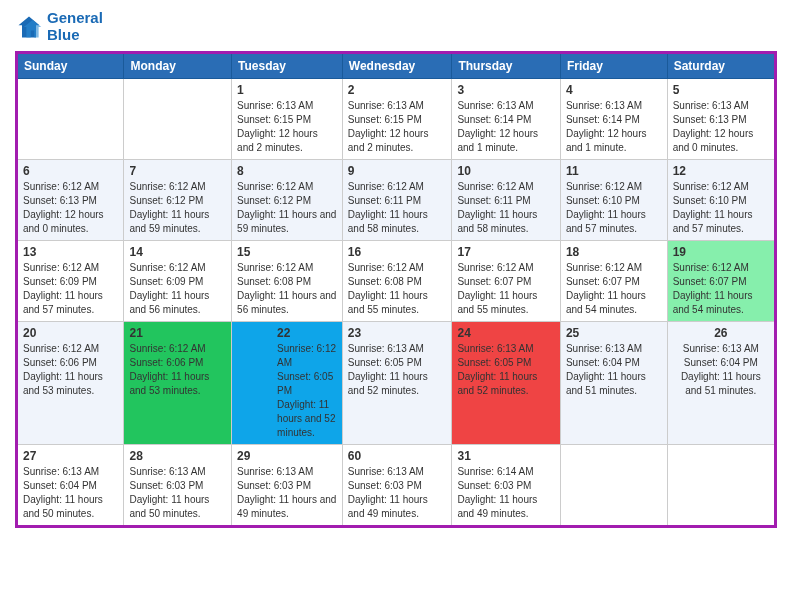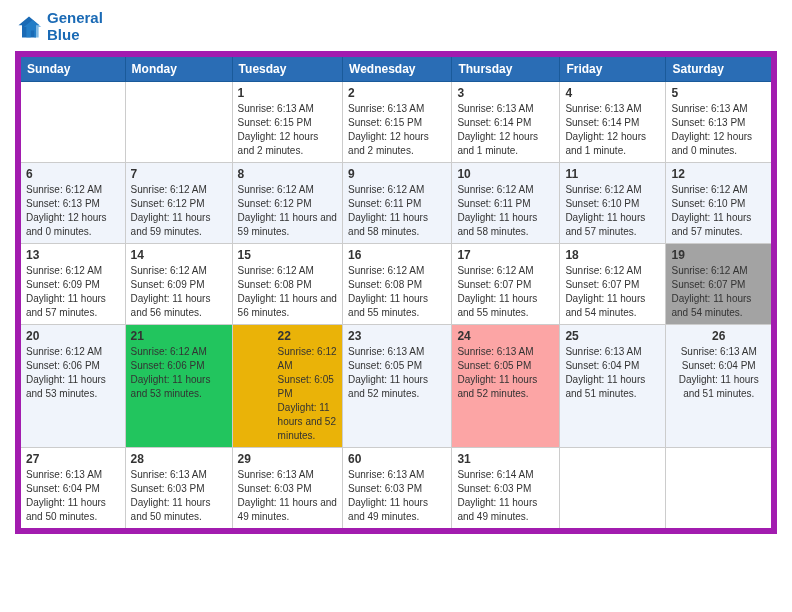--- a/index.html
+++ b/index.html
@@ -49,21 +49,21 @@
       color: #333;
       line-height: 1.1;
     }
     .subtitle {
       font-size: 15px;
       color: #555;
     }
     .calendar {
       width: 100%;
       border-collapse: collapse;
-      border: 6px solid #a21caf;
+      border: 3px solid #a21caf;
     }
     .calendar th {
       background: #2a6db5;
       color: #fff;
       font-size: 12px;
       font-weight: bold;
       padding: 5px 6px;
       text-align: left;
       border: 1px solid #1a5a9a;
     }
@@ -237,53 +237,53 @@
             <div class="day-info" style="white-space: pre-line;">Sunrise: 6:12 AM
 Sunset: 6:07 PM
 Daylight: 11 hours and 55 minutes.</div>
           </td>
           <td style="background: rgb(255, 255, 255);">
             <span class="day-number">18</span>
             <div class="day-info" style="white-space: pre-line;">Sunrise: 6:12 AM
 Sunset: 6:07 PM
 Daylight: 11 hours and 54 minutes.</div>
           </td>
-          <td style="background: #a3a3a3;">
+          <td style="background: #86efac;">
             <span class="day-number">19</span>
             <div class="day-info" style="white-space: pre-line;">Sunrise: 6:12 AM
 Sunset: 6:07 PM
 Daylight: 11 hours and 54 minutes.</div>
           </td>
         </tr>
         <tr>
           <td style="background: rgb(240, 244, 251);">
             <span class="day-number">20</span>
             <div class="day-info" style="white-space: pre-line;">Sunrise: 6:12 AM
 Sunset: 6:06 PM
 Daylight: 11 hours and 53 minutes.</div>
           </td>
           <td style="background: #22c55e;">
             <span class="day-number">21</span>
             <div class="day-info" style="white-space: pre-line;">Sunrise: 6:12 AM
 Sunset: 6:06 PM
 Daylight: 11 hours and 53 minutes.</div>
           </td>
-          <td style="background: #eab308; padding-left: 45px;">
+          <td style="background: #0ea5e9; padding-left: 45px;">
             <span class="day-number">22</span>
             <div class="day-info" style="white-space: pre-line;">Sunrise: 6:12 AM
 Sunset: 6:05 PM
 Daylight: 11 hours and 52 minutes.</div>
           </td>
           <td style="background: rgb(240, 244, 251);">
             <span class="day-number">23</span>
             <div class="day-info" style="white-space: pre-line;">Sunrise: 6:13 AM
 Sunset: 6:05 PM
 Daylight: 11 hours and 52 minutes.</div>
           </td>
-          <td style="background: #fca5a5; margin-left: 24px;">
+          <td style="background: #ef4444; margin-left: 24px;">
             <span class="day-number">24</span>
             <div class="day-info" style="white-space: pre-line;">Sunrise: 6:13 AM
 Sunset: 6:05 PM
 Daylight: 11 hours and 52 minutes.</div>
           </td>
           <td style="background: rgb(240, 244, 251);">
             <span class="day-number">25</span>
             <div class="day-info" style="white-space: pre-line;">Sunrise: 6:13 AM
 Sunset: 6:04 PM
 Daylight: 11 hours and 51 minutes.</div>

